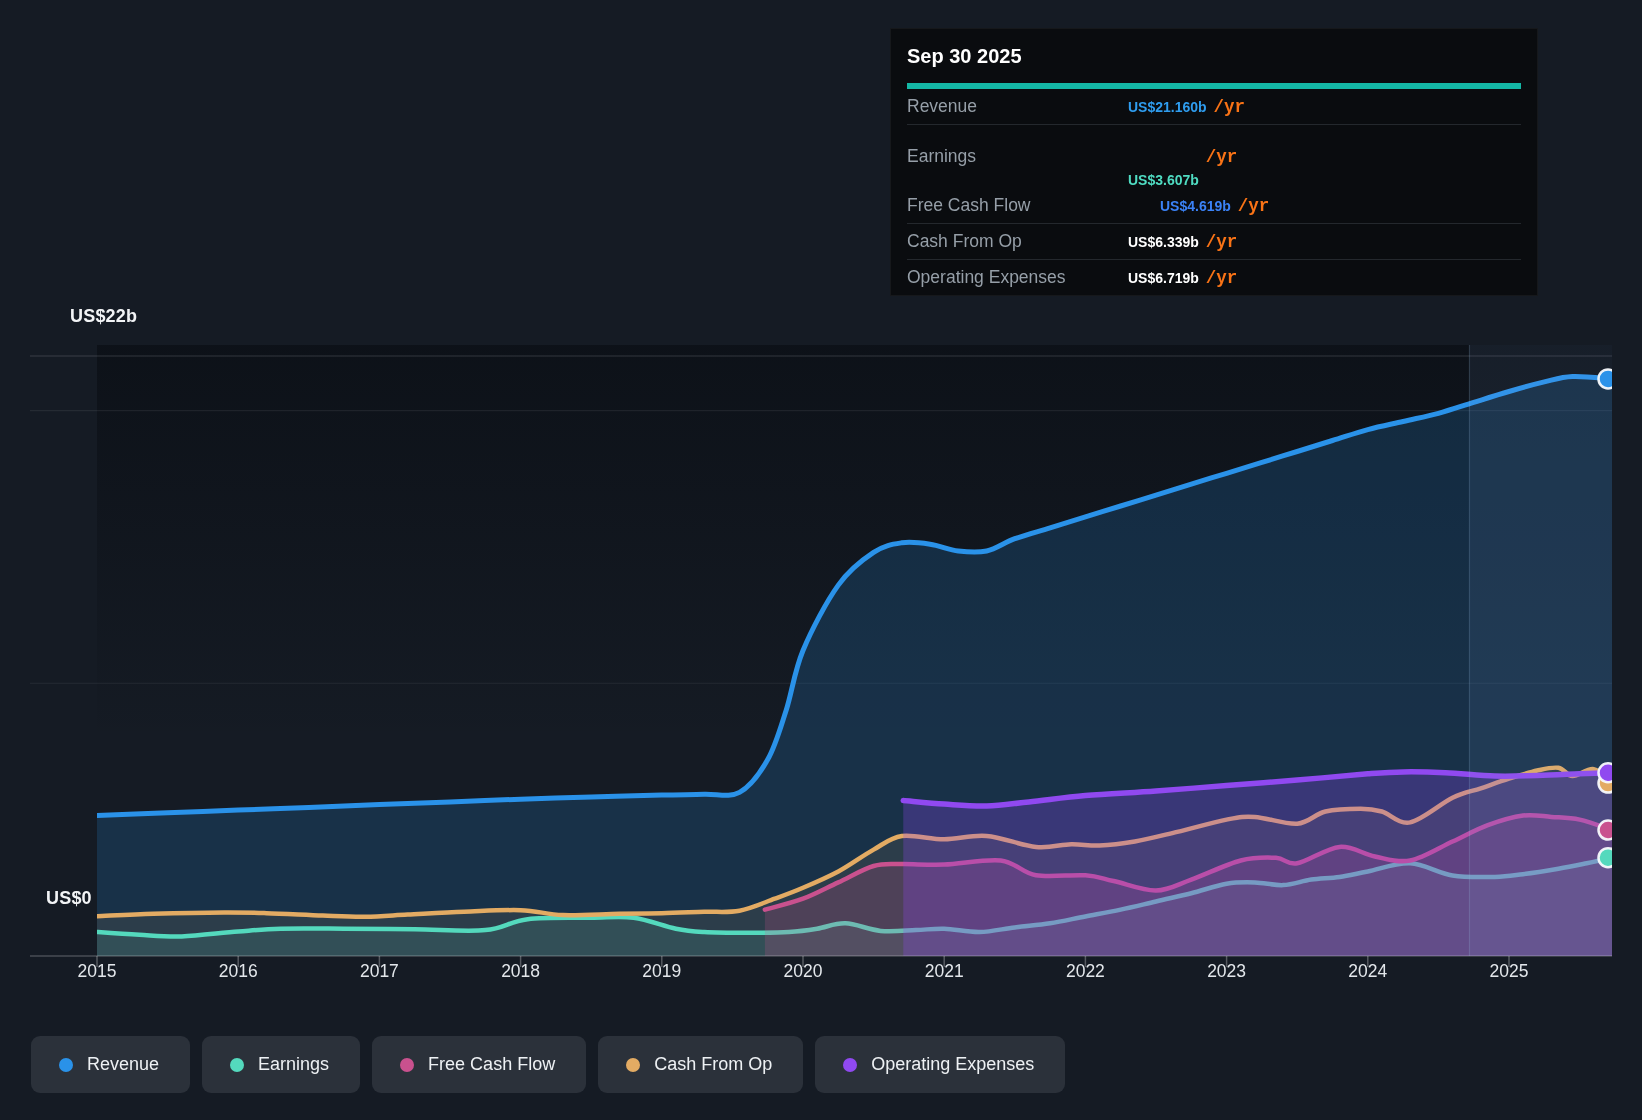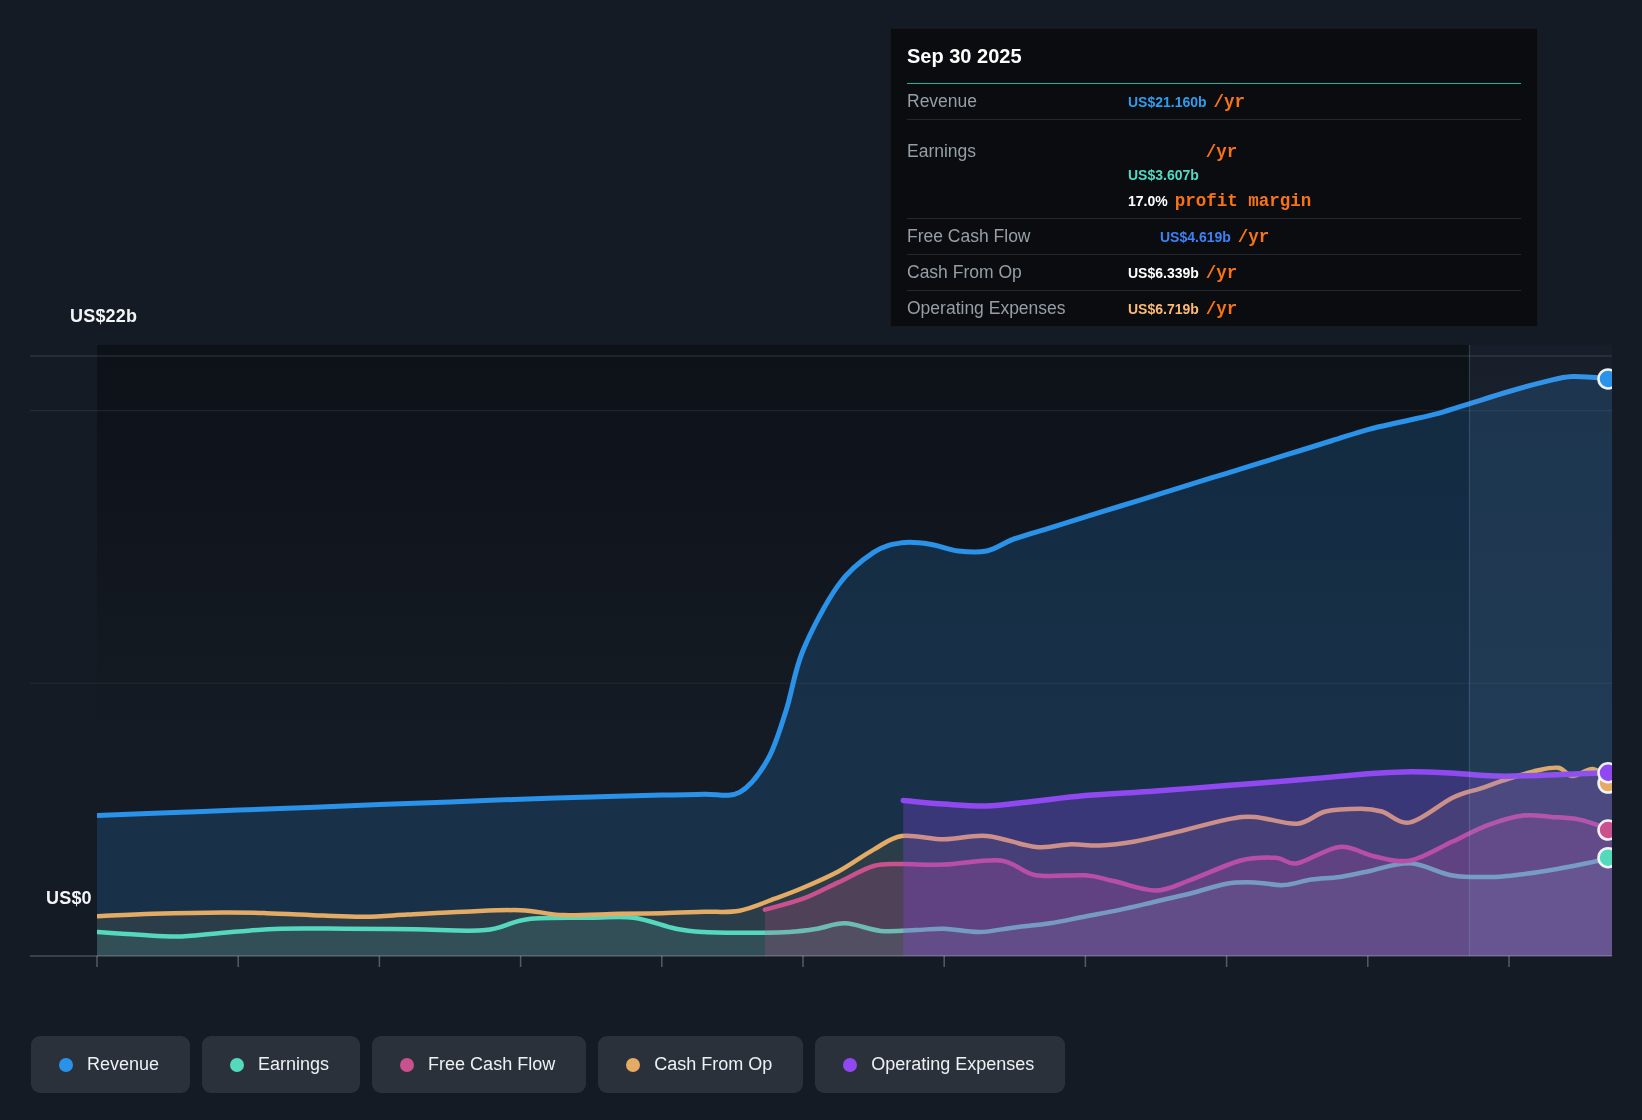--- a/index.html
+++ b/index.html
@@ -6,21 +6,21 @@
   body{width:1642px;height:1120px;overflow:hidden;font-family:"Liberation Sans","DejaVu Sans",sans-serif;}
   .stage{position:relative;width:1642px;height:1120px;background:#151b24;}
   svg#chart{position:absolute;left:0;top:0;}
   .ylab{position:absolute;left:46px;color:#f2f4f6;font-size:18px;font-weight:700;letter-spacing:.2px;}
   .ylab.top{top:306px;margin-left:24px;}
   .ylab.bottom{top:888px;}
   #xlabels{position:absolute;left:0;top:961px;width:1642px;height:26px;}
   .xlab{position:absolute;top:0;width:90px;margin-left:-45px;text-align:center;color:#e3e7eb;font-size:17.5px;}
   
   .tip{position:absolute;left:890px;top:28px;width:648px;background:#0a0c0f;border:1px solid rgba(255,255,255,.05);box-sizing:border-box;padding:0 16px;}
-  .tip .title{height:54px;display:flex;align-items:center;color:#fff;font-size:20px;font-weight:700;border-bottom:1px solid #14b8a6;}
+  .tip .title{height:54px;display:flex;align-items:center;color:#fff;font-size:20px;font-weight:700;border-bottom:6px solid #14b8a6;}
   .tip .row{display:flex;align-items:center;min-height:35px;font-size:17.5px;}
   .tip .row.divider{border-bottom:1px solid #24282d;}
   .tip .lbl{width:221px;color:#969fa8;flex:none;}
   .tip .val{font-weight:700;font-size:14px;}
   .tip .sfx{color:#f97316;font-weight:600;margin-left:7px;font-family:Liberation Mono, monospace;}
   
   #legend{position:absolute;left:31px;top:1036px;display:flex;gap:12px;}
   .chip{display:flex;align-items:center;height:57px;padding:0 31px 0 28px;background:#2b313a;border-radius:9px;cursor:pointer;}
   .chip .dot{width:14px;height:14px;border-radius:50%;margin-right:14px;flex:none;}
   .chip .txt{color:#eef1f4;font-size:18px;white-space:nowrap;}
@@ -69,52 +69,60 @@
       <line x1="1509" y1="956" x2="1509" y2="967" stroke="rgba(255,255,255,0.28)" stroke-width="1.5"></line>
       <circle cx="1608" cy="378.909668" r="9.5" fill="#2a92e9" stroke="rgba(248,250,252,0.95)" stroke-width="2.5" clip-path="url(#plotclip)"></circle>
       <circle cx="1608" cy="857.6273711" r="9.5" fill="#54d9bd" stroke="rgba(248,250,252,0.95)" stroke-width="2.5" clip-path="url(#plotclip)"></circle>
       <circle cx="1608" cy="830.0273987" r="9.5" fill="#c9518e" stroke="rgba(248,250,252,0.95)" stroke-width="2.5" clip-path="url(#plotclip)"></circle>
       <circle cx="1608" cy="783.1183547" r="9.5" fill="#e3ab63" stroke="rgba(248,250,252,0.95)" stroke-width="2.5" clip-path="url(#plotclip)"></circle>
       <circle cx="1608" cy="772.7547287" r="9.5" fill="#9049f0" stroke="rgba(248,250,252,0.95)" stroke-width="2.5" clip-path="url(#plotclip)"></circle>
     </svg>
 
   <div class="ylab top">US$22b</div>
   <div class="ylab bottom">US$0</div>
+  <div id="xlabels">
+      <div class="xlab" style="left: 97px;">2015</div>
+      <div class="xlab" style="left: 238.2px;">2016</div>
+      <div class="xlab" style="left: 379.4px;">2017</div>
+      <div class="xlab" style="left: 520.6px;">2018</div>
+      <div class="xlab" style="left: 661.8px;">2019</div>
+      <div class="xlab" style="left: 803px;">2020</div>
+      <div class="xlab" style="left: 944.2px;">2021</div>
+      <div class="xlab" style="left: 1085.4px;">2022</div>
+      <div class="xlab" style="left: 1226.6px;">2023</div>
+      <div class="xlab" style="left: 1367.8px;">2024</div>
+      <div class="xlab" style="left: 1509px;">2025</div>
+    </div>
 
   <div class="tip">
     <div class="title">Sep 30 2025</div>
     <div id="tiprows">
         <div class="row divider">
           <span class="lbl">Revenue</span>
           <span class="val" style="color: rgb(47, 157, 239);">US$21.160b</span>
           <span class="sfx">/yr</span>
         </div>
         <div class="row">
           <span class="lbl">Earnings</span>
           <span class="val" style="color: rgb(79, 220, 194); margin-top: 47px;">US$3.607b</span>
           <span class="sfx">/yr</span>
         </div>
         <div class="row divider">
-          <span class="lbl"></span>
-          <span class="val" style="color: rgb(255, 255, 255);">17.0%</span>
-          <span class="sfx">profit margin</span>
-        </div>
-        <div class="row divider">
           <span class="lbl">Free Cash Flow</span>
           <span class="val" style="color: #3b82f6; margin-left: 32px;">US$4.619b</span>
           <span class="sfx">/yr</span>
         </div>
         <div class="row divider">
           <span class="lbl">Cash From Op</span>
           <span class="val" style="color: #ffffff;">US$6.339b</span>
           <span class="sfx">/yr</span>
         </div>
         <div class="row">
           <span class="lbl">Operating Expenses</span>
-          <span class="val" style="color: #fdba74;">US$6.719b</span>
+          <span class="val" style="color: #ffffff;">US$6.719b</span>
           <span class="sfx">/yr</span>
         </div>
       </div>
   </div>
 
   <div id="legend">
       <div class="chip">
         <span class="dot" style="background: rgb(42, 146, 233);"></span>
         <span class="txt">Revenue</span>
       </div>

